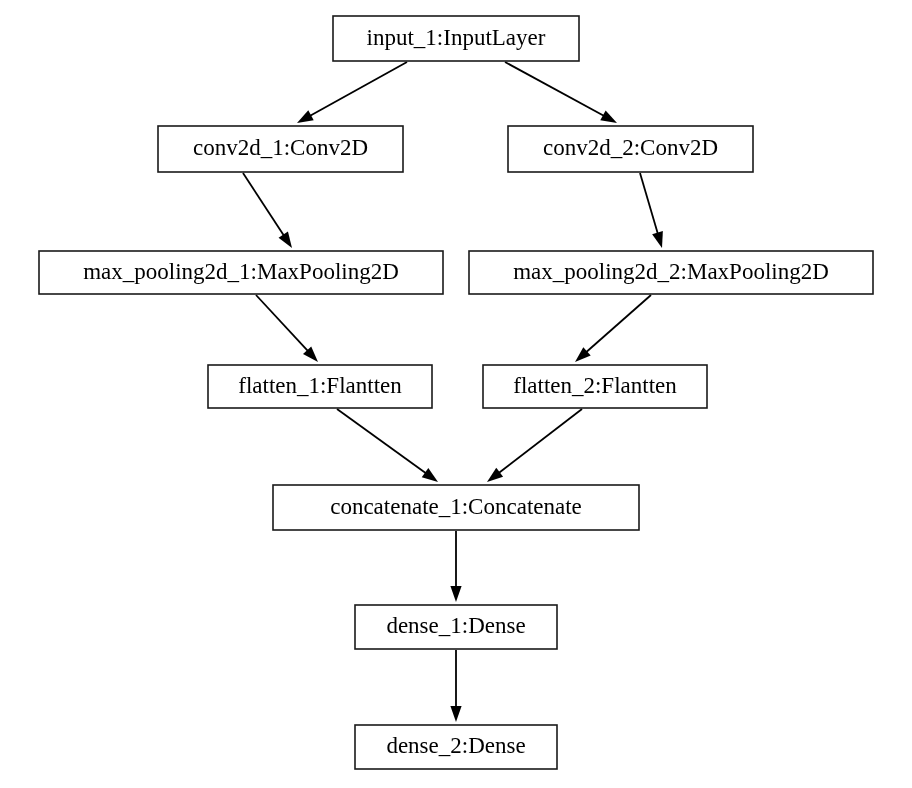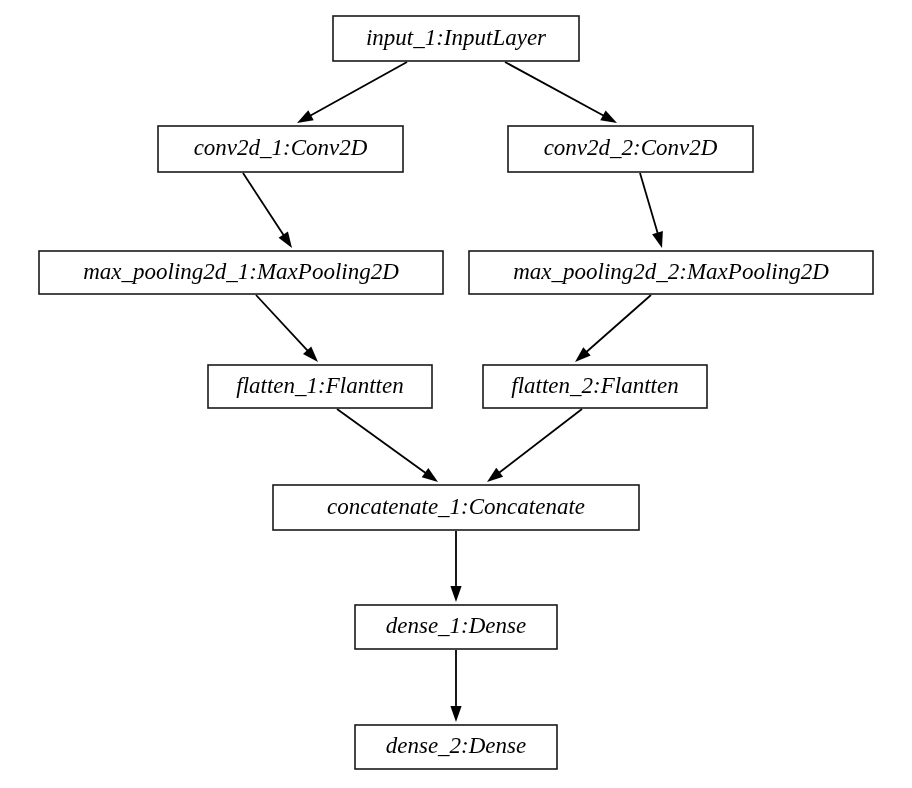--- a/index.html
+++ b/index.html
@@ -6,21 +6,20 @@
     margin: 0;
     padding: 0;
     background: #ffffff;
   }
   #canvas-wrap {
     position: relative;
     width: 912px;
     height: 788px;
     background: #b91c1c;
     overflow: hidden;
-    font-style: italic;
   }
   svg#graph {
     display: block;
     width: 912px;
     height: 788px;
     background: #ffffff;
   }
   .node-box {
     fill: #ffffff;
     stroke: #1a1a1a;

